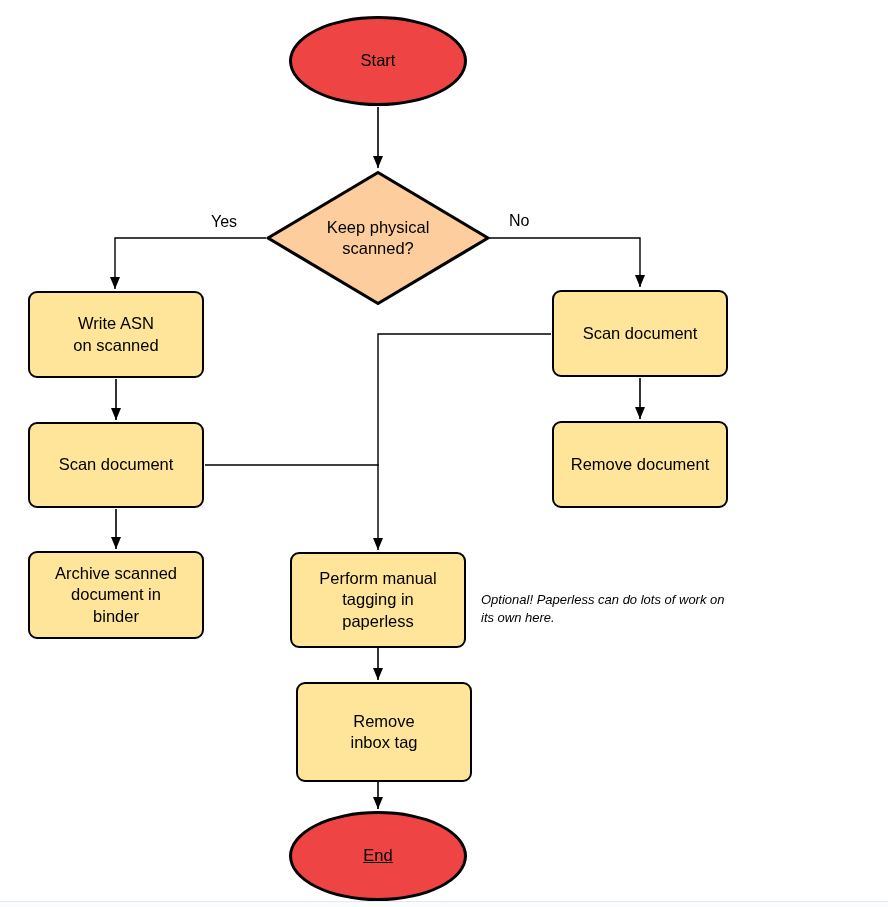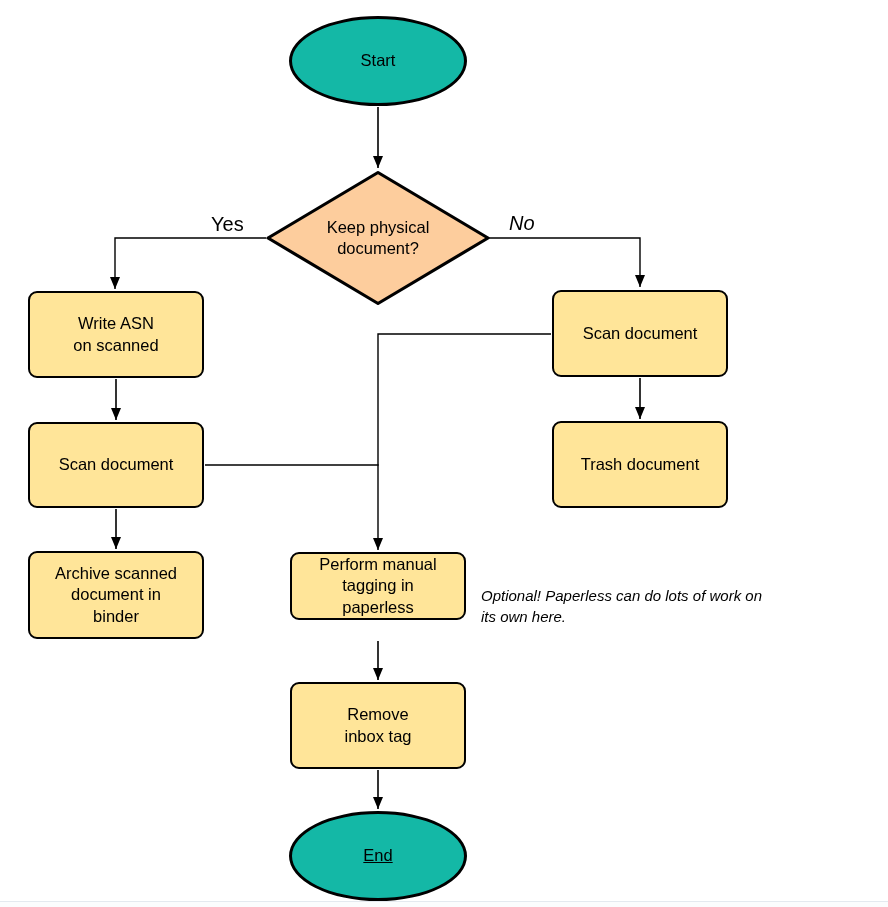--- a/index.html
+++ b/index.html
@@ -10,40 +10,40 @@
     color:#000000;
   }
   #edges{position:absolute;left:0;top:0;z-index:0;}
   .node{
     position:absolute;z-index:1;
     display:flex;align-items:center;justify-content:center;
     text-align:center;font-size:16.5px;line-height:1.28;
     white-space:pre-line;box-sizing:border-box;
   }
   .terminal{
-    background:#14b8a6;border:3px solid #000;border-radius:50%;text-align:right;
+    background:#ef4444;border:3px solid #000;border-radius:50%;text-align:right;
   }
   .process{
     background:#ffe599;border:2.5px solid #000;border-radius:9px;
   }
   .decision-wrap{
     position:absolute;z-index:1;
   }
   .decision-label{
     position:absolute;left:0;top:0;right:0;bottom:0;
     display:flex;align-items:center;justify-content:center;
     text-align:center;font-size:16.5px;line-height:1.28;white-space:pre-line;
   }
   .edge-label{
-    position:absolute;z-index:2;font-size:20px;line-height:1;
+    position:absolute;z-index:2;font-size:16px;line-height:1;
     white-space:nowrap;
   }
   .annotation{
-    position:absolute;z-index:2;font-style:italic;font-size:15px;
-    line-height:1.42;white-space:pre-line;
+    position:absolute;z-index:2;font-style:italic;font-size:13px;
+    line-height:1.42;white-space:pre-line;margin-top:6px;
   }
   .bottom-hairline{
     position:absolute;left:0;top:901px;width:888px;height:6px;
     border-top:1px solid #e4e9ef;background:#fbfcfd;z-index:3;
   }
 </style>
 </head>
 <body>
 
 <svg id="edges" width="888" height="907" viewBox="0 0 888 907">
@@ -66,21 +66,21 @@
 
 <div class="node terminal" style="left:289px;top:16px;width:178px;height:90px;">
   <span>Start</span>
 </div>
 
 <div class="decision-wrap" style="left:265px;top:170px;width:226px;height:136px;">
   <svg width="226" height="136" viewBox="0 0 226 136">
     <polygon points="113,2.5 223,68 113,133.5 3,68" fill="#fdcd9d" stroke="#000" stroke-width="3.2" stroke-linejoin="round"></polygon>
   </svg>
   <div class="decision-label">Keep physical
-document?</div>
+scanned?</div>
 </div>
 
 <div class="node process" style="left:28px;top:291px;width:176px;height:87px;">
   <span>Write ASN
 on scanned</span>
 </div>
 
 <div class="node process" style="left:28px;top:422px;width:176px;height:86px;">
   <span>Scan document</span>
 </div>
@@ -89,37 +89,37 @@
   <span>Archive scanned
 document in
 binder</span>
 </div>
 
 <div class="node process" style="left:552px;top:290px;width:176px;height:87px;">
   <span>Scan document</span>
 </div>
 
 <div class="node process" style="left:552px;top:421px;width:176px;height:87px;">
-  <span>Trash document</span>
+  <span>Remove document</span>
 </div>
 
-<div class="node process" style="left:290px;top:552px;width:176px;height:68px;">
+<div class="node process" style="left:290px;top:552px;width:176px;height:96px;">
   <span>Perform manual
 tagging in
 paperless</span>
 </div>
 
-<div class="node process" style="left:290px;top:682px;width:176px;height:87px;">
+<div class="node process" style="left:296px;top:682px;width:176px;height:100px;">
   <span>Remove
 inbox tag</span>
 </div>
 
 <div class="node terminal" style="left:289px;top:811px;width:178px;height:90px;text-decoration:underline;">
   <span>End</span>
 </div>
 
 <div class="edge-label" style="left:211px;top:214px;">Yes</div>
-<div class="edge-label" style="left:509px;top:213px;font-style:italic;">No</div>
+<div class="edge-label" style="left:509px;top:213px;">No</div>
 
 <div class="annotation" style="left:481px;top:585px;width:402px;">Optional! Paperless can do lots of work on
 its own here.</div>
 
 <div class="bottom-hairline"></div>
 
 </body></html>

